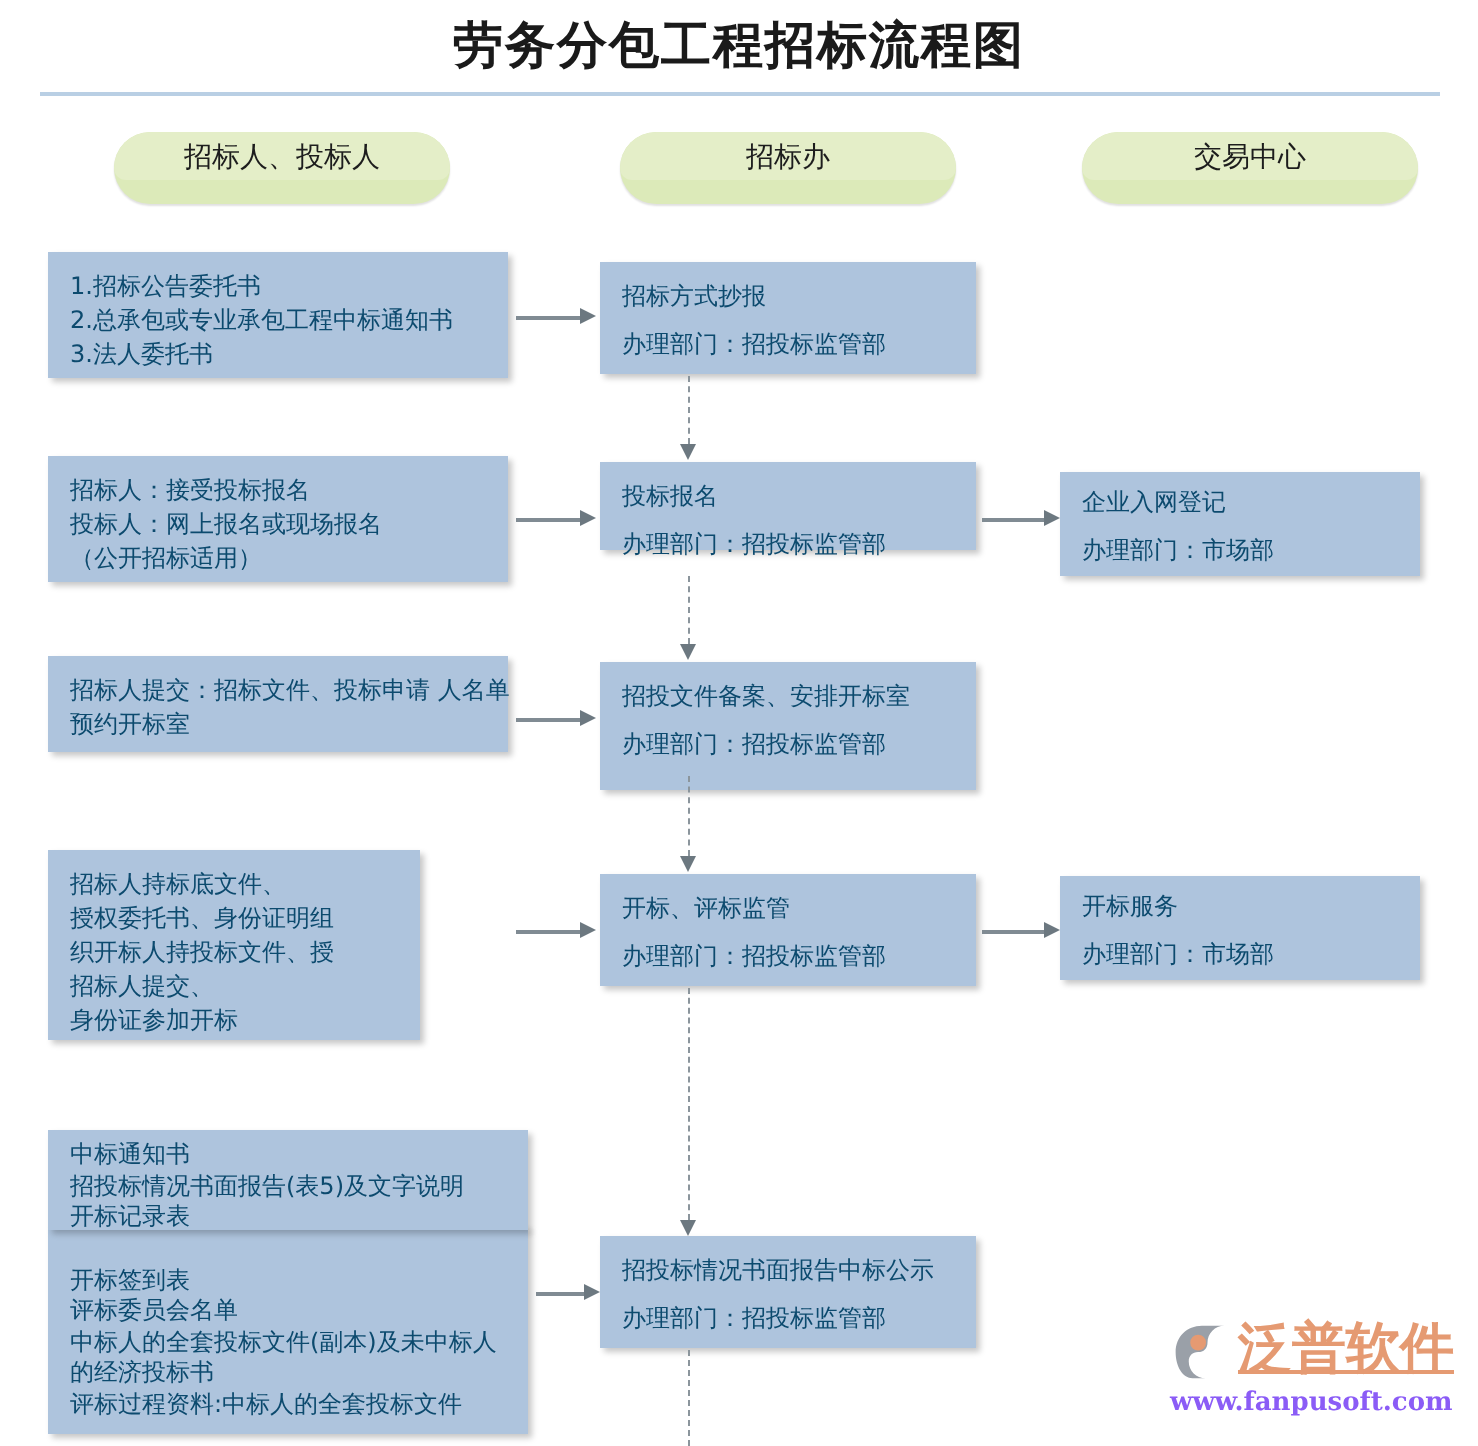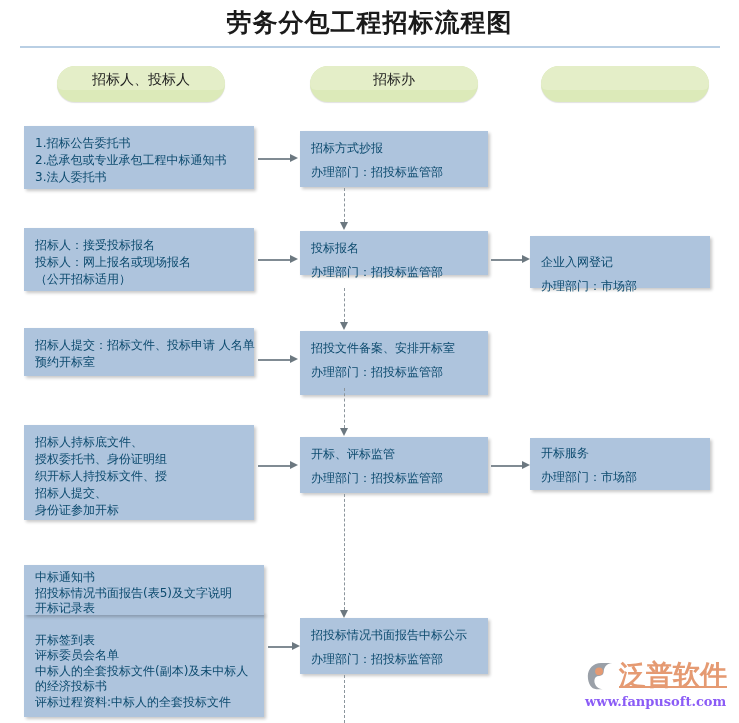--- a/index.html
+++ b/index.html
@@ -121,40 +121,41 @@
     <div class="pill-label">招标人、投标人</div>
   </div>
 
   <div class="pill" style="left:310px;top:66px;width:168px;">
     <div class="pill-top"></div>
     <div class="pill-label">招标办</div>
   </div>
 
   <div class="pill" style="left:541px;top:66px;width:168px;">
     <div class="pill-top"></div>
+    <div class="pill-label">交易中心</div>
   </div>
 
   <div class="box" style="left:24px;top:126px;width:230px;height:63px;">
     <div class="line">1.招标公告委托书</div>
     <div class="line">2.总承包或专业承包工程中标通知书</div>
     <div class="line">3.法人委托书</div>
   </div>
 
   <div class="box" style="left:24px;top:228px;width:230px;height:63px;">
     <div class="line">招标人：接受投标报名</div>
     <div class="line">投标人：网上报名或现场报名</div>
     <div class="line">（公开招标适用）</div>
   </div>
 
   <div class="box" style="left:24px;top:328px;width:230px;height:48px;">
     <div class="line">招标人提交：招标文件、投标申请 人名单</div>
     <div class="line">预约开标室</div>
   </div>
 
-  <div class="box" style="left:24px;top:425px;width:230px;height:95px;">
+  <div class="box" style="left:24px;top:425px;width:186px;height:95px;">
     <div class="line">招标人持标底文件、</div>
     <div class="line">授权委托书、身份证明组</div>
     <div class="line">织开标人持投标文件、授</div>
     <div class="line">招标人提交、</div>
     <div class="line">身份证参加开标</div>
   </div>
 
   <div class="box tight" style="left:24px;top:613px;width:240px;height:104px;padding-top:4px;">
     <div class="line" style="visibility:hidden;">开标记录表</div>
     <div class="line">开标签到表</div>
@@ -188,21 +189,21 @@
   <div class="box wide-line" style="left:300px;top:437px;width:188px;height:56px;padding-top:5px;">
     <div class="line">开标、评标监管</div>
     <div class="line">办理部门：招投标监管部</div>
   </div>
 
   <div class="box wide-line" style="left:300px;top:618px;width:188px;height:56px;padding-top:5px;">
     <div class="line">招投标情况书面报告中标公示</div>
     <div class="line">办理部门：招投标监管部</div>
   </div>
 
-  <div class="box wide-line" style="left:530px;top:236px;width:180px;height:52px;padding-top:14px;">
+  <div class="box wide-line" style="left:530px;top:236px;width:180px;height:52px;padding-top:3px;">
     <div class="line">企业入网登记</div>
     <div class="line">办理部门：市场部</div>
   </div>
 
   <div class="box wide-line" style="left:530px;top:438px;width:180px;height:52px;padding-top:3px;">
     <div class="line">开标服务</div>
     <div class="line">办理部门：市场部</div>
   </div>
 
   <div class="h-arrow" style="left:258px;top:154px;width:40px;">

